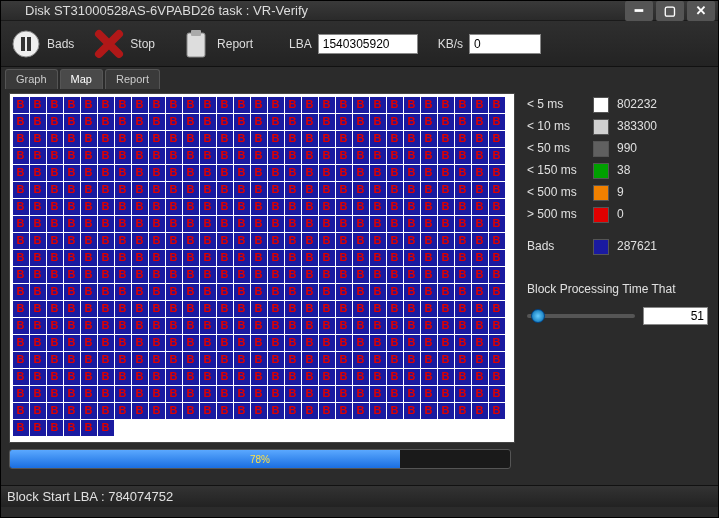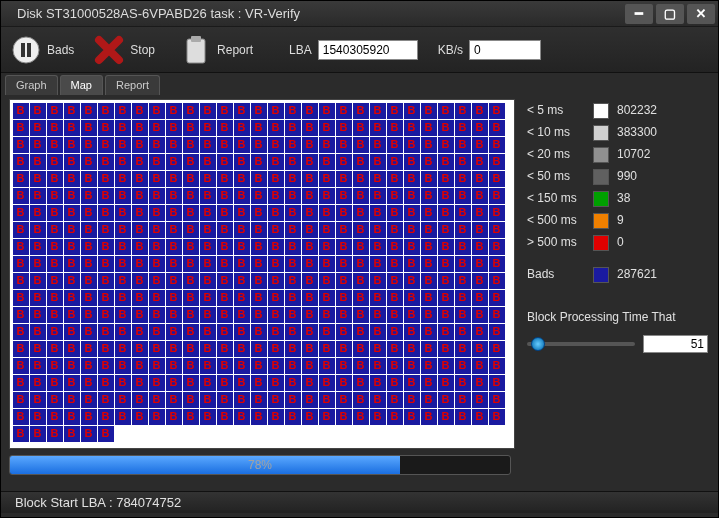--- a/index.html
+++ b/index.html
@@ -6,24 +6,24 @@
   body {
     width: 719px; height: 518px;
     background: #2b2b2b;
     font-family: "Segoe UI", Tahoma, sans-serif;
     font-size: 12px;
     color: #e0e0e0;
     overflow: hidden;
     border: 1px solid #000;
   }
   .titlebar {
-    height: 26px;
+    height: 20px;
     background: linear-gradient(#3a3a3a,#2a2a2a);
     display: flex; align-items: center;
-    padding-left: 16px;
+    padding-left: 24px;
     border-bottom: 1px solid #1a1a1a;
   }
   .titlebar .title { flex: 1; font-size: 13px; color: #ddd; }
   .winbtn {
     width: 28px; height: 20px;
     background: #555; color: #fff;
     display: flex; align-items: center; justify-content: center;
     margin-right: 3px; border-radius: 2px;
     font-weight: bold; font-size: 13px;
     cursor: pointer;
@@ -95,21 +95,21 @@
     border:1px solid #555; border-radius:3px;
     position:relative; overflow:hidden;
   }
   .progress-fill {
     height:100%;
     background: linear-gradient(#5aa8ff,#1a6ee0);
   }
   .progress-text {
     position:absolute; inset:0;
     display:flex; align-items:center; justify-content:center;
-    font-size:12px; color:#a3a3a3;
+    font-size:10px; color:#fde047;
   }
   .legend-panel {
     flex:1;
     padding: 8px 10px 8px 6px;
   }
   .legend-row {
     display:flex; align-items:flex-start;
     height:22px; gap:8px;
     font-size:12px;
   }
@@ -136,21 +136,21 @@
     border:1px solid #048;
   }
   .slider-val {
     width:65px; height:18px; background:#fff; color:#000;
     border:1px solid #888; font-size:12px; text-align:right; padding:0 3px;
   }
   .statusbar {
     height:22px; background:linear-gradient(#333,#222);
     border-top:1px solid #111;
     display:flex; align-items:center;
-    padding-left:14px;
+    padding-left:6px;
     font-size:13px;
   }
 </style>
 </head>
 <body>
 
 <div class="titlebar">
   <div class="title">Disk ST31000528AS-6VPABD26   task : VR-Verify</div>
   <div class="winbtn">━</div>
   <div class="winbtn">▢</div>
@@ -795,25 +795,20 @@
           <span class="lbl">&lt; 5 ms</span>
           <span class="swatch" style="background:#ffffff"></span>
           <span class="val">802232</span>
         </div>
         <div class="legend-row">
           <span class="lbl">&lt; 10 ms</span>
           <span class="swatch" style="background:#d0d0d0"></span>
           <span class="val">383300</span>
         </div>
         <div class="legend-row">
-          <span class="lbl">&lt; 20 ms</span>
-          <span class="swatch" style="background:#909090"></span>
-          <span class="val">10702</span>
-        </div>
-        <div class="legend-row">
           <span class="lbl">&lt; 50 ms</span>
           <span class="swatch" style="background:#606060"></span>
           <span class="val">990</span>
         </div>
         <div class="legend-row">
           <span class="lbl">&lt; 150 ms</span>
           <span class="swatch" style="background:#00a000"></span>
           <span class="val">38</span>
         </div>
         <div class="legend-row">

